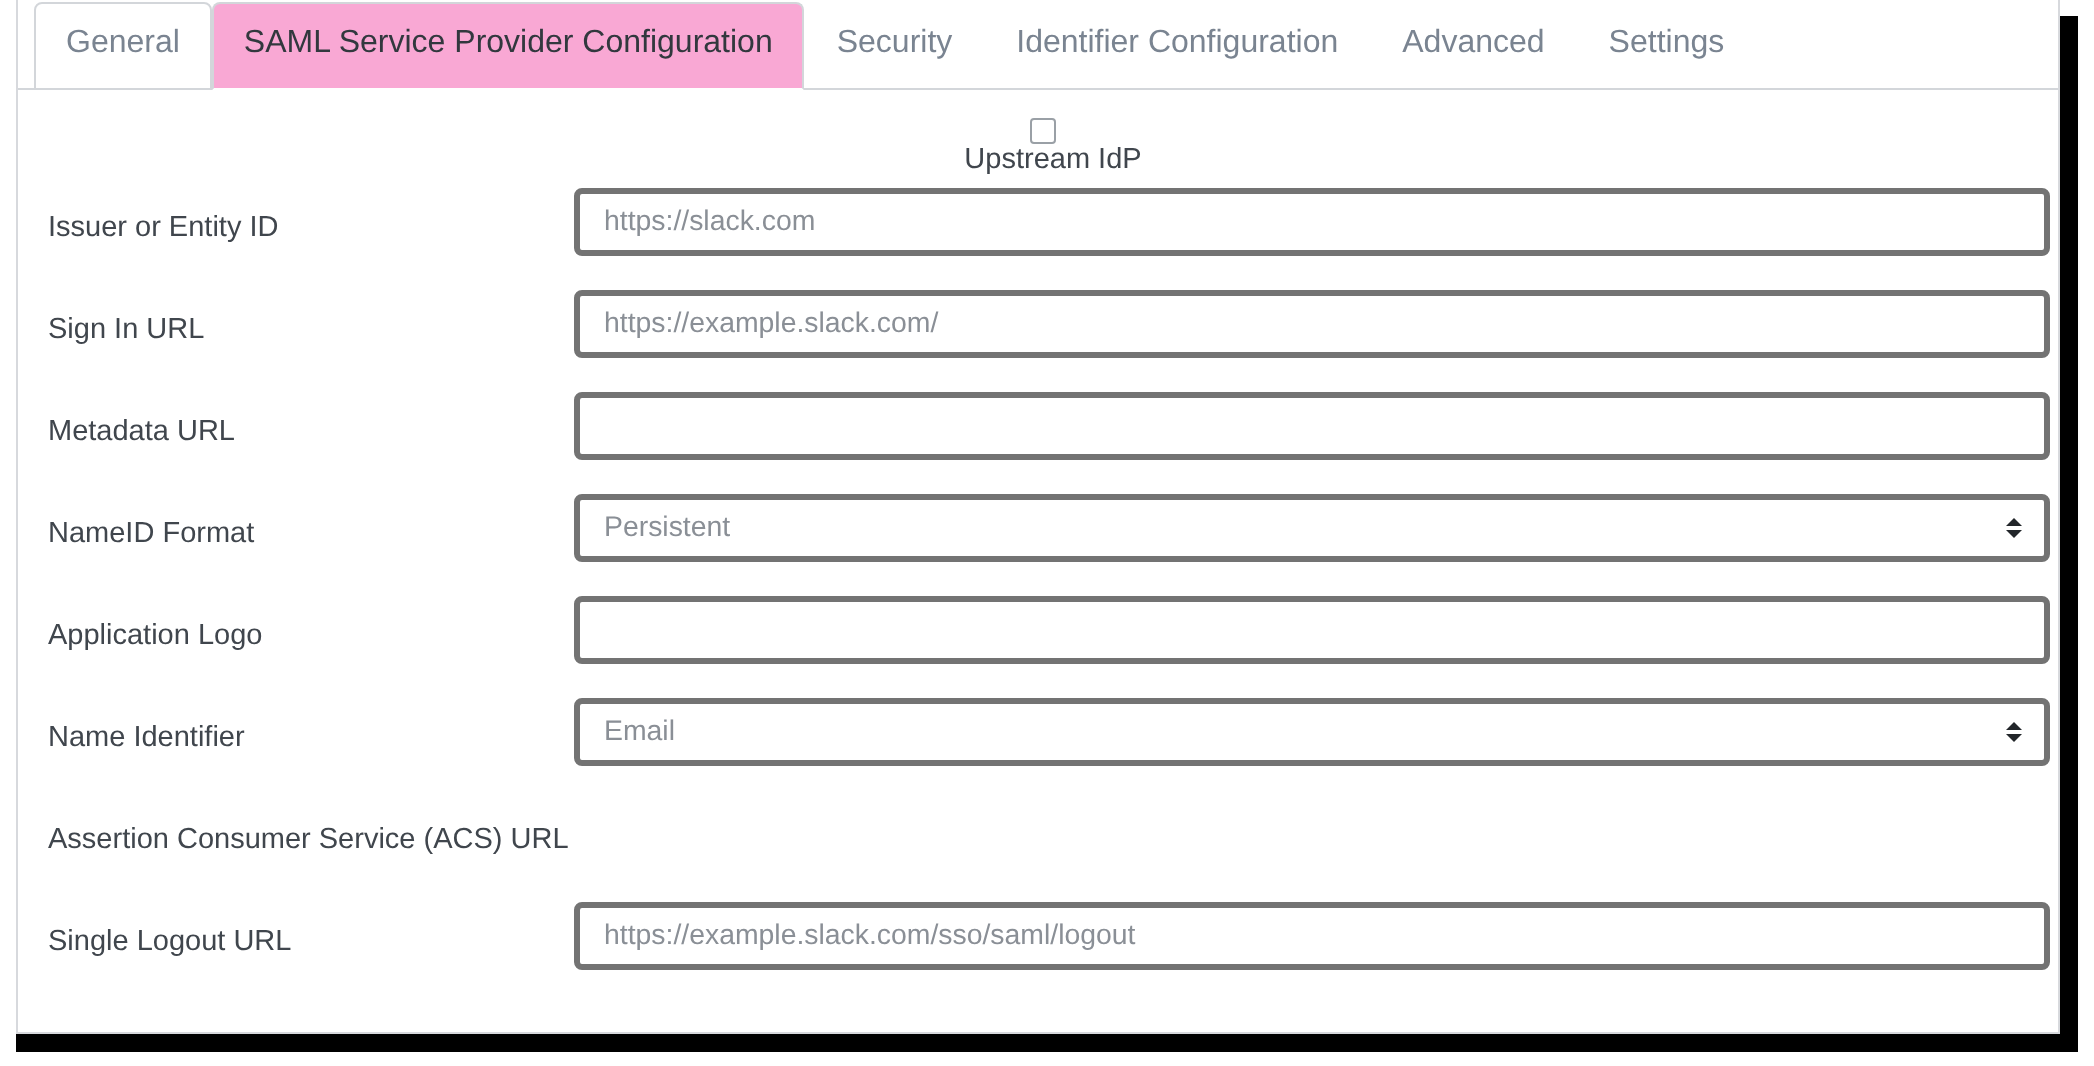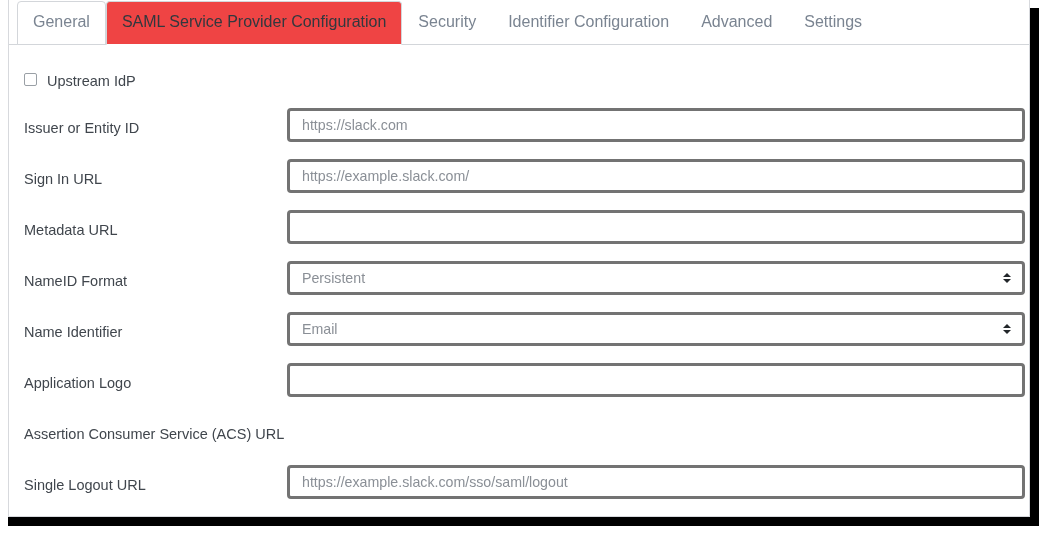--- a/index.html
+++ b/index.html
@@ -73,33 +73,35 @@
     background: transparent;
   }
   .tab.bordered {
     border-color: #d3d6da;
     background: #ffffff;
   }
   .tab.active {
     color: #32383e;
     border-color: #d3d6da;
     border-bottom-color: #ffffff;
-    background: #ef4444;
+    background: #f9a8d4;
   }
 
   
   .body {
     position: relative;
     padding: 0;
   }
   .checkrow {
     display: flex;
+    align-items: center;
     height: 28px;
-    margin-top: 28px;
+    margin-top: 14px;
     padding-left: 15px;
+    flex-direction: column;
   }
   .cbx {
     width: 13px;
     height: 13px;
     border: 1px solid #9aa0a6;
     border-radius: 2px;
     background: #ffffff;
     margin-right: 10px;
     flex: none;
     cursor: pointer;
@@ -225,38 +227,38 @@
               <div class="selwrap">
                 <input class="ctrl" readonly="readonly" value="Persistent" style="">
                 <div class="sel-arrows">
                   <div class="up"></div>
                   <div class="dn"></div>
                 </div>
               </div>
             </div>
           </div>
           <div class="row">
+            <div class="lbl">Application Logo</div>
+            <div class="ctrl-wrap">
+              <input class="ctrl" type="text" value="" placeholder="" style="">
+            </div>
+          </div>
+          <div class="row">
             <div class="lbl">Name Identifier</div>
             <div class="ctrl-wrap">
               <div class="selwrap">
                 <input class="ctrl" readonly="readonly" value="Email" style="">
                 <div class="sel-arrows">
                   <div class="up"></div>
                   <div class="dn"></div>
                 </div>
               </div>
             </div>
           </div>
           <div class="row">
-            <div class="lbl">Application Logo</div>
-            <div class="ctrl-wrap">
-              <input class="ctrl" type="text" value="" placeholder="" style="">
-            </div>
-          </div>
-          <div class="row">
             <div class="lbl">Assertion Consumer Service (ACS) URL</div>
           </div>
           <div class="row">
             <div class="lbl">Single Logout URL</div>
             <div class="ctrl-wrap">
               <input class="ctrl" type="text" value="https://example.slack.com/sso/saml/logout" placeholder="https://example.slack.com/sso/saml/logout" style="">
             </div>
           </div>
         </div>
 

